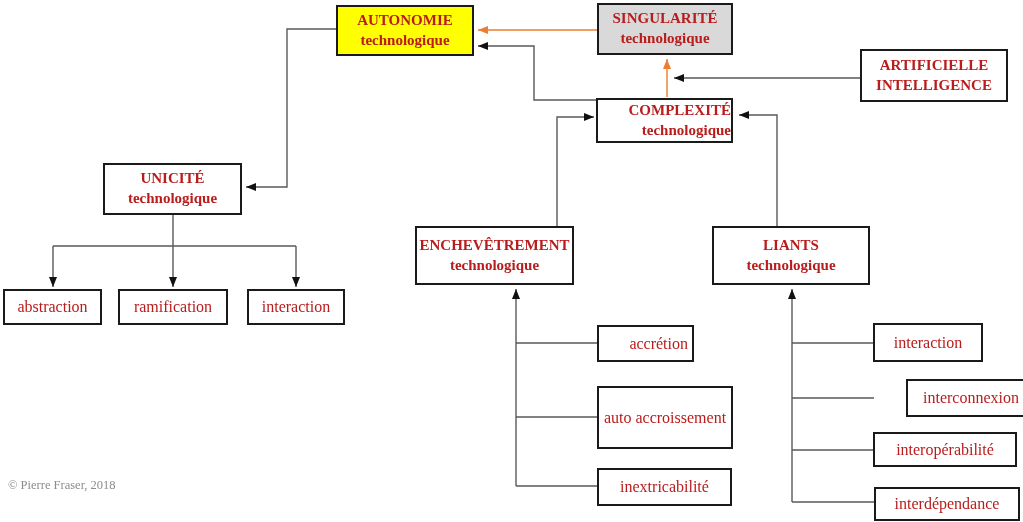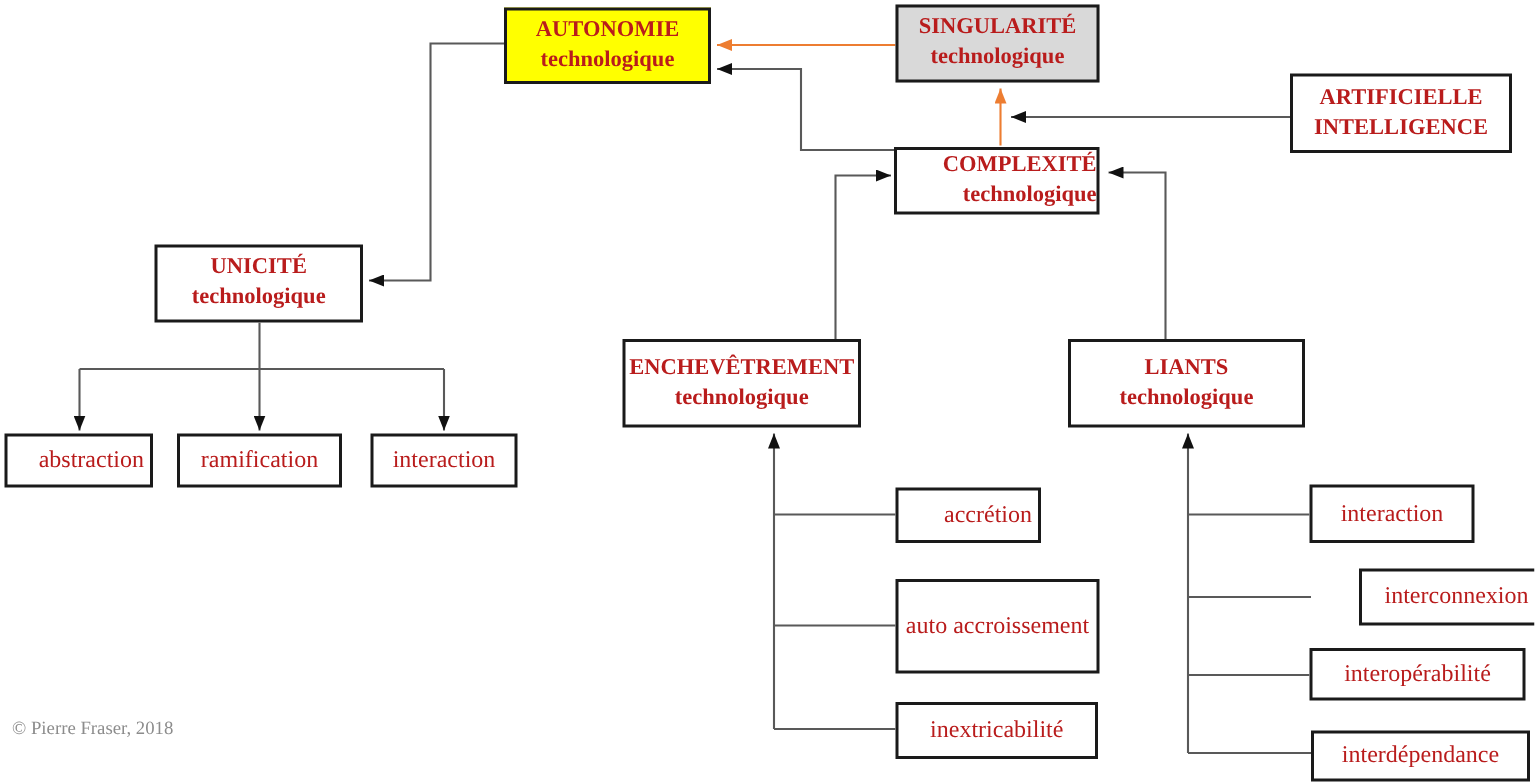--- a/index.html
+++ b/index.html
@@ -28,21 +28,21 @@
   .node.leaf{font-weight:normal;font-size:16px;padding:0 4px;}
   
   #n-autonomie      {left:336px; top:5px;   width:138px; height:51px; background:#ffff00;}
   #n-singularite    {left:597px; top:3px;   width:136px; height:52px; background:#d9d9d9;}
   #n-ia             {left:860px; top:49px;  width:148px; height:53px;}
   #n-complexite     {left:596px; top:98px;  width:137px; height:45px;align-items:flex-end;}
   #n-unicite        {left:103px; top:163px; width:139px; height:52px;}
   #n-enchevetrement {left:415px; top:226px; width:159px; height:59px;}
   #n-liants         {left:712px; top:226px; width:158px; height:59px;}
   
-  #n-abstraction     {left:3px;   top:289px; width:99px;  height:36px;align-items:flex-end;}
+  #n-abstraction     {left:3px;   top:289px; width:99px;  height:36px;}
   #n-ramification    {left:118px; top:289px; width:110px; height:36px;}
   #n-absorption      {left:247px; top:289px; width:98px;  height:36px;}
   #n-accretion       {left:597px; top:325px; width:97px;  height:37px;align-items:flex-end;}
   #n-auto            {left:597px; top:386px; width:136px; height:63px;}
   #n-inextricabilite {left:597px; top:468px; width:135px; height:38px;}
   #n-interaction     {left:873px; top:323px; width:110px; height:39px;}
   #n-interconnexion  {left:874px; top:379px; width:130px; height:38px;margin-left:32px;}
   #n-interoperabilite{left:873px; top:432px; width:144px; height:35px;}
   #n-interdependance {left:874px; top:487px; width:146px; height:34px;}
   #copyright{

